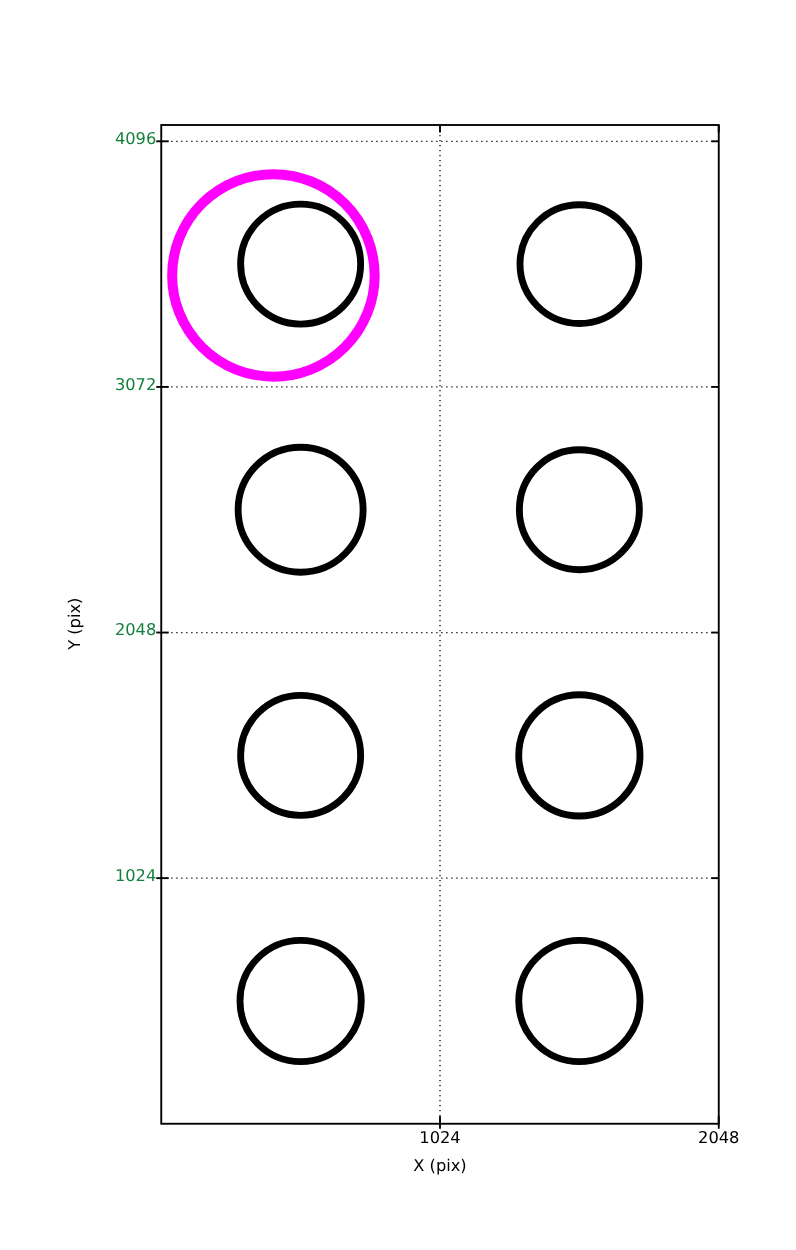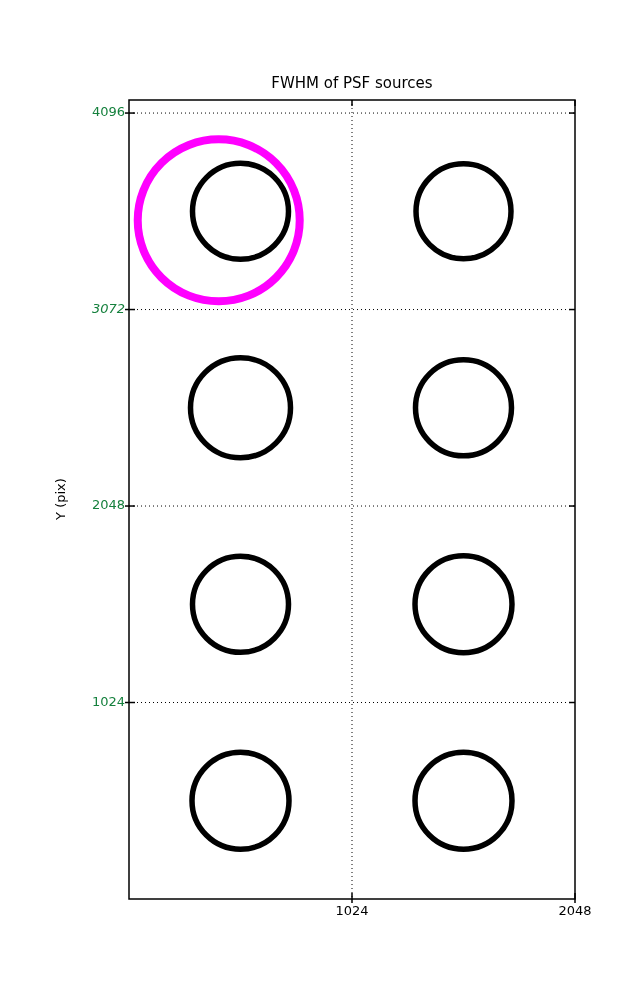--- a/index.html
+++ b/index.html
@@ -64,22 +64,22 @@
   svg#plot {
     position: absolute;
     left: 0;
     top: 0;
   }
 </style>
 </head>
 <body>
 
 <div class="fig">
-  <div class="title">FWHM of PSF sources</div>
   <div class="ylabel">Y (pix)</div>
+  <div class="xlabel">X (pix)</div>
   <svg id="plot" width="637" height="1000" viewBox="0 0 637 1000">
       <line x1="129" x2="575" y1="702.5120076849183" y2="702.5120076849183" stroke="#000000" stroke-width="1" stroke-dasharray="1 3"></line>
       <line x1="129" x2="575" y1="506.02401536983666" y2="506.02401536983666" stroke="#000000" stroke-width="1" stroke-dasharray="1 3"></line>
       <line x1="129" x2="575" y1="309.53602305475505" y2="309.53602305475505" stroke="#000000" stroke-width="1" stroke-dasharray="1 3"></line>
       <line x1="129" x2="575" y1="113.0480307396734" y2="113.0480307396734" stroke="#000000" stroke-width="1" stroke-dasharray="1 3"></line>
       <line x1="352" x2="352" y1="100" y2="899" stroke="#000000" stroke-width="1" stroke-dasharray="1 3"></line>
       <rect x="129" y="100" width="446" height="799" fill="none" stroke="#000000" stroke-width="1.5"></rect>
       <line x1="125" x2="135" y1="702.5120076849183" y2="702.5120076849183" stroke="#000000" stroke-width="1.5"></line>
       <line x1="569" x2="575" y1="702.5120076849183" y2="702.5120076849183" stroke="#000000" stroke-width="1.5"></line>
       <line x1="125" x2="135" y1="506.02401536983666" y2="506.02401536983666" stroke="#000000" stroke-width="1.5"></line>
@@ -98,18 +98,18 @@
       <circle cx="463.5" cy="407.7800192122959" r="48" fill="none" stroke="#000000" stroke-width="5.5"></circle>
       <circle cx="240.5" cy="604.2680115273774" r="48" fill="none" stroke="#000000" stroke-width="5.5"></circle>
       <circle cx="463.5" cy="604.2680115273774" r="48.5" fill="none" stroke="#000000" stroke-width="5.5"></circle>
       <circle cx="240.5" cy="800.7560038424592" r="48.5" fill="none" stroke="#000000" stroke-width="5.5"></circle>
       <circle cx="463.5" cy="800.7560038424592" r="48.5" fill="none" stroke="#000000" stroke-width="5.5"></circle>
       <circle cx="218.72265625" cy="220.31051873198848" r="81" fill="none" stroke="#ff00ff" stroke-width="8"></circle>
     </svg>
   <div id="tick-labels">
       <div class="ytick" style="top: 693.512px;">1024</div>
       <div class="ytick" style="top: 497.024px;">2048</div>
-      <div class="ytick" style="top: 300.536px; font-style: italic;">3072</div>
+      <div class="ytick" style="top: 300.536px;">3072</div>
       <div class="ytick" style="top: 104.048px;">4096</div>
       <div class="xtick" style="left: 317px; top: 903px;">1024</div>
       <div class="xtick" style="left: 540px; top: 903px;">2048</div>
     </div>
 </div>
 
 </body></html>

